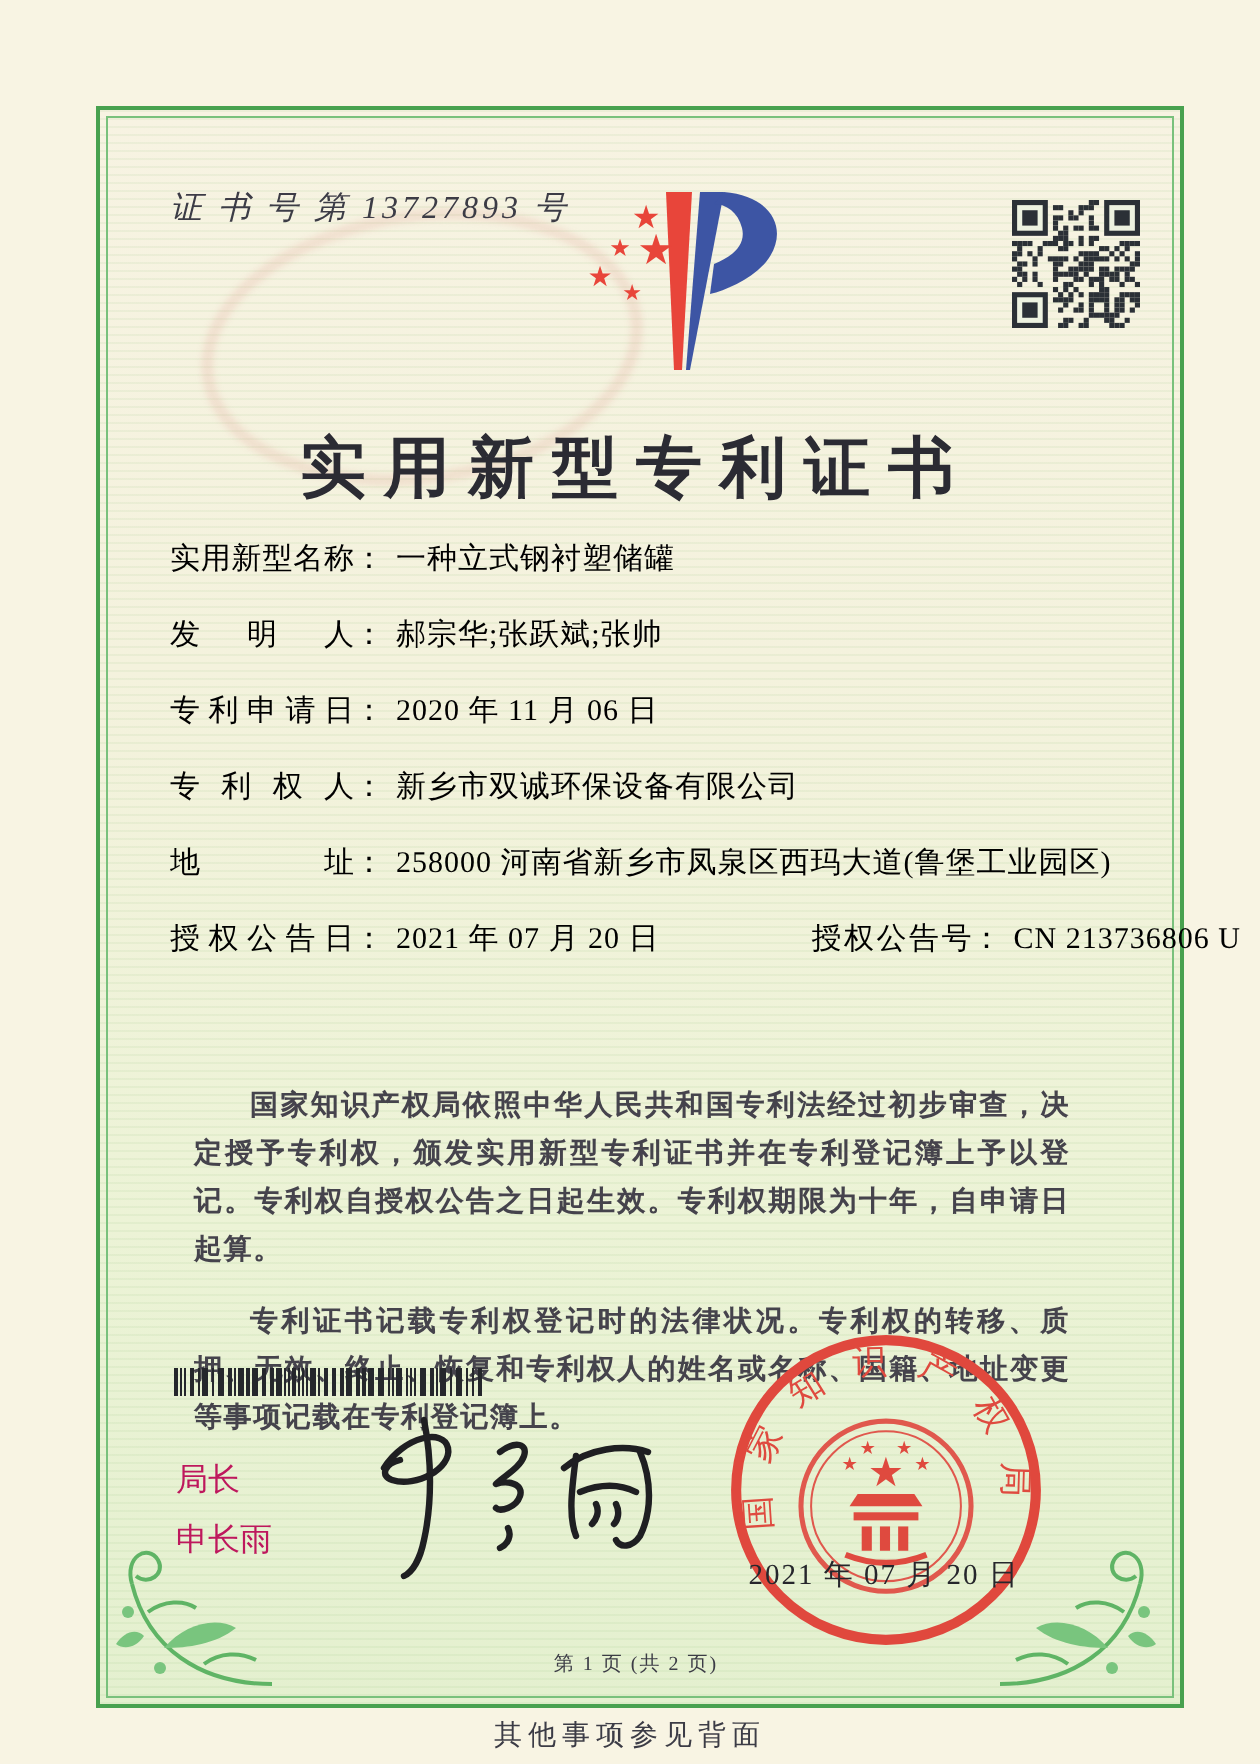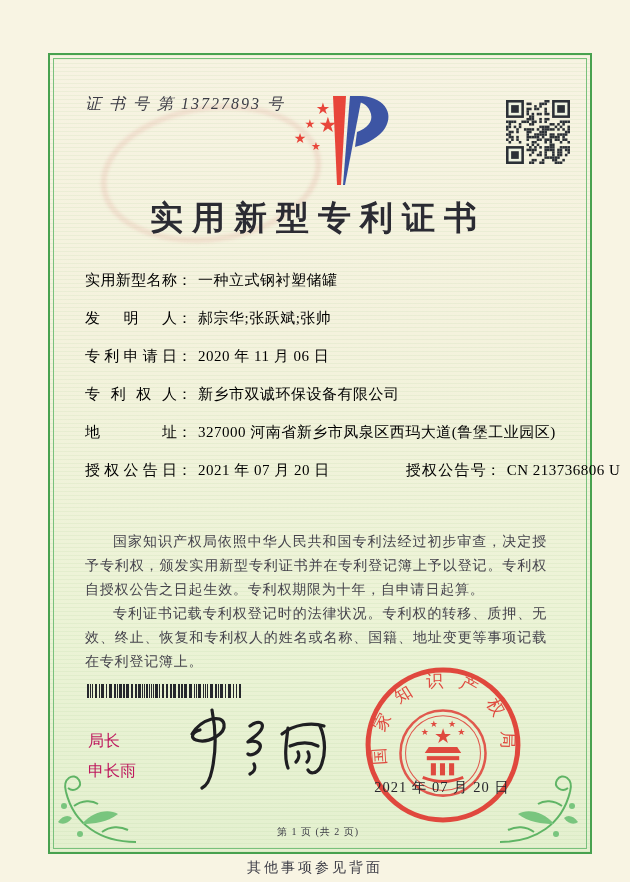--- a/index.html
+++ b/index.html
@@ -24,37 +24,37 @@
     position:absolute;left:100px;top:105px;width:210px;height:125px;
     border:6px solid rgba(215,115,105,0.14);border-radius:50%;
     transform:rotate(-8deg);filter:blur(1.5px);
   }
   .cert-no{
     position:absolute;left:85px;top:94px;font-size:16px;letter-spacing:2px;color:#3c3c46;font-style:italic;
   }
   .logo{position:absolute;left:283px;top:90px;width:120px;height:100px;}
   .qr{position:absolute;left:506px;top:100px;width:64px;height:64px;}
   .title{
-    position:absolute;left:48px;top:196px;width:540px;text-align:center;
+    position:absolute;left:48px;top:212px;width:540px;text-align:center;
     font-size:33px;font-weight:600;letter-spacing:9px;color:#2b2b33;
   }
   .fields{position:absolute;left:85px;top:270px;width:470px;font-size:15px;color:#000000;font-family:Liberation Serif, serif;}
   .field-row{height:38px;line-height:20px;white-space:nowrap;}
   .field-label{
     display:inline-block;width:92px;text-align:justify;text-align-last:justify;
     vertical-align:top;
   }
   .field-colon{display:inline-block;margin-right:6px;}
   .field-value{letter-spacing:0.5px;}
   .grant-col{display:inline-block;margin-left:76px;}
   .body-text{
     position:absolute;left:85px;top:530px;width:462px;
     font-size:14px;line-height:24px;color:#45434c;letter-spacing:0.8px;text-align:justify;
   }
-  .body-text p{margin:0;text-indent:2em;}
+  .body-text p{margin:12px;text-indent:2em;font-weight:bold;}
   .barcode{position:absolute;left:87px;top:684px;width:158px;height:14px;}
   .director-block{position:absolute;left:88px;top:726px;font-size:16px;color:#be185d;line-height:30px;}
   .signature{position:absolute;left:178px;top:700px;width:160px;height:100px;}
   .seal{position:absolute;left:362px;top:664px;width:162px;height:162px;}
   .seal-date{
     position:absolute;left:364px;top:778px;width:156px;text-align:center;
     font-size:14.5px;color:#26262c;letter-spacing:1px;white-space:nowrap;
   }
   .page-info{
     position:absolute;left:48px;top:825px;width:540px;text-align:center;
@@ -310,21 +310,21 @@
   <div class="field-row">
     <span class="field-label">发明人</span><span class="field-colon">：</span><span class="field-value">郝宗华;张跃斌;张帅</span>
   </div>
   <div class="field-row">
     <span class="field-label">专利申请日</span><span class="field-colon">：</span><span class="field-value">2020 年 11 月 06 日</span>
   </div>
   <div class="field-row">
     <span class="field-label">专利权人</span><span class="field-colon">：</span><span class="field-value">新乡市双诚环保设备有限公司</span>
   </div>
   <div class="field-row">
-    <span class="field-label">地址</span><span class="field-colon">：</span><span class="field-value">327000 河南省新乡市凤泉区西玛大道(鲁堡工业园区)</span>
+    <span class="field-label">地址</span><span class="field-colon">：</span><span class="field-value">258000 河南省新乡市凤泉区西玛大道(鲁堡工业园区)</span>
   </div>
   <div class="field-row">
     <span class="field-label">授权公告日</span><span class="field-colon">：</span><span class="field-value">2021 年 07 月 20 日</span><span class="grant-col"><span class="field-label" style="width:80px">授权公告号</span><span class="field-colon">：</span><span class="field-value">CN 213736806 U</span></span>
   </div>
 </div>
 
 <div class="body-text">
   <p>国家知识产权局依照中华人民共和国专利法经过初步审查，决定授予专利权，颁发实用新型专利证书并在专利登记簿上予以登记。专利权自授权公告之日起生效。专利权期限为十年，自申请日起算。</p>
   <p>专利证书记载专利权登记时的法律状况。专利权的转移、质押、无效、终止、恢复和专利权人的姓名或名称、国籍、地址变更等事项记载在专利登记簿上。</p>
 </div>

